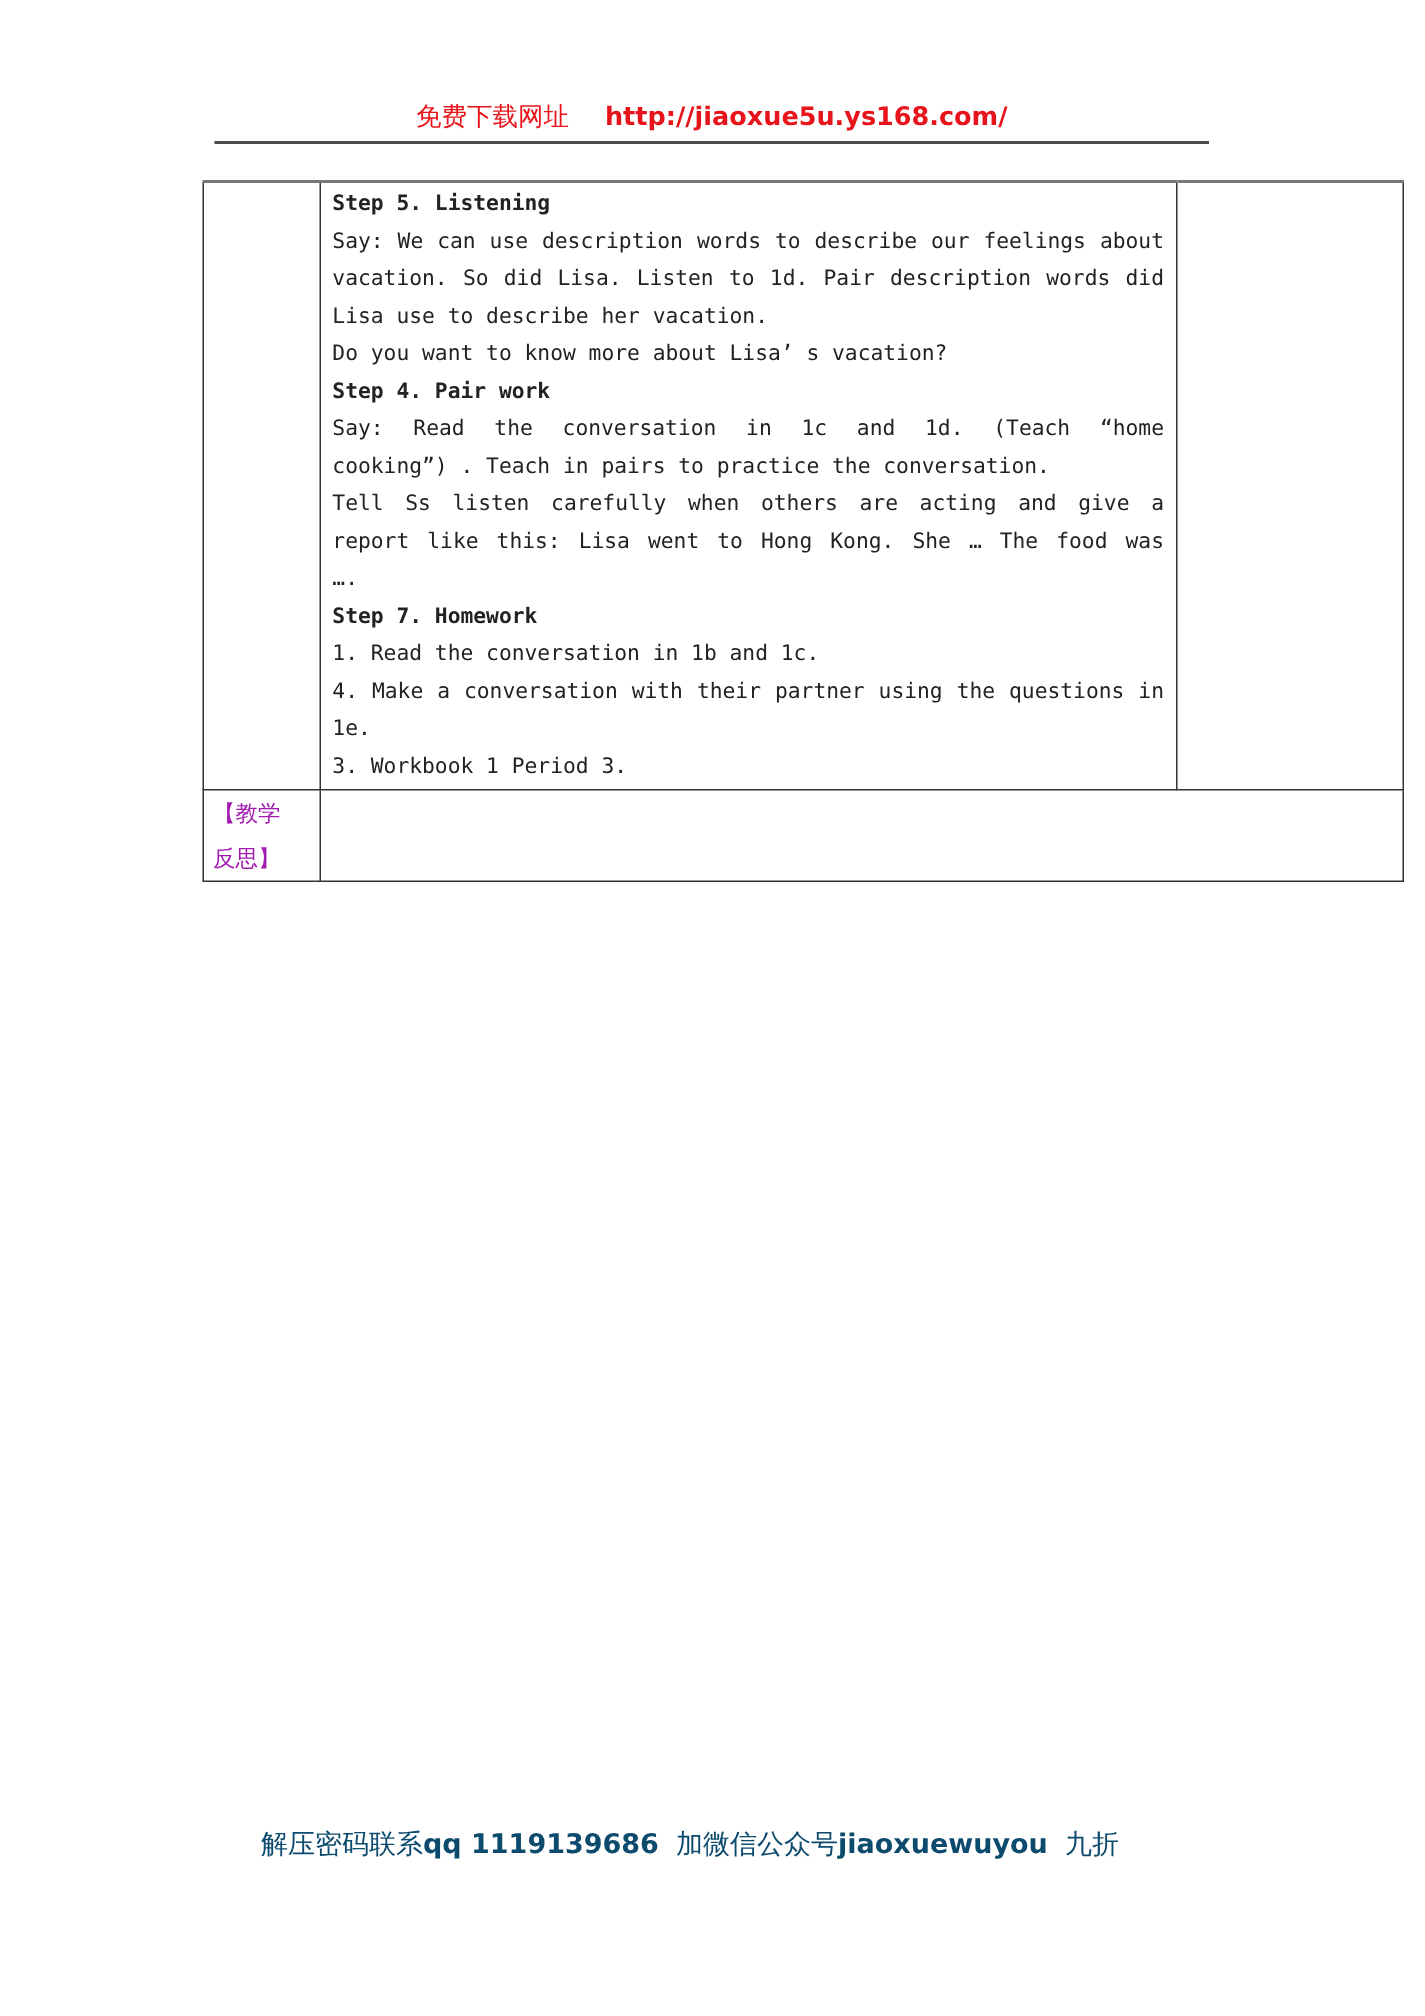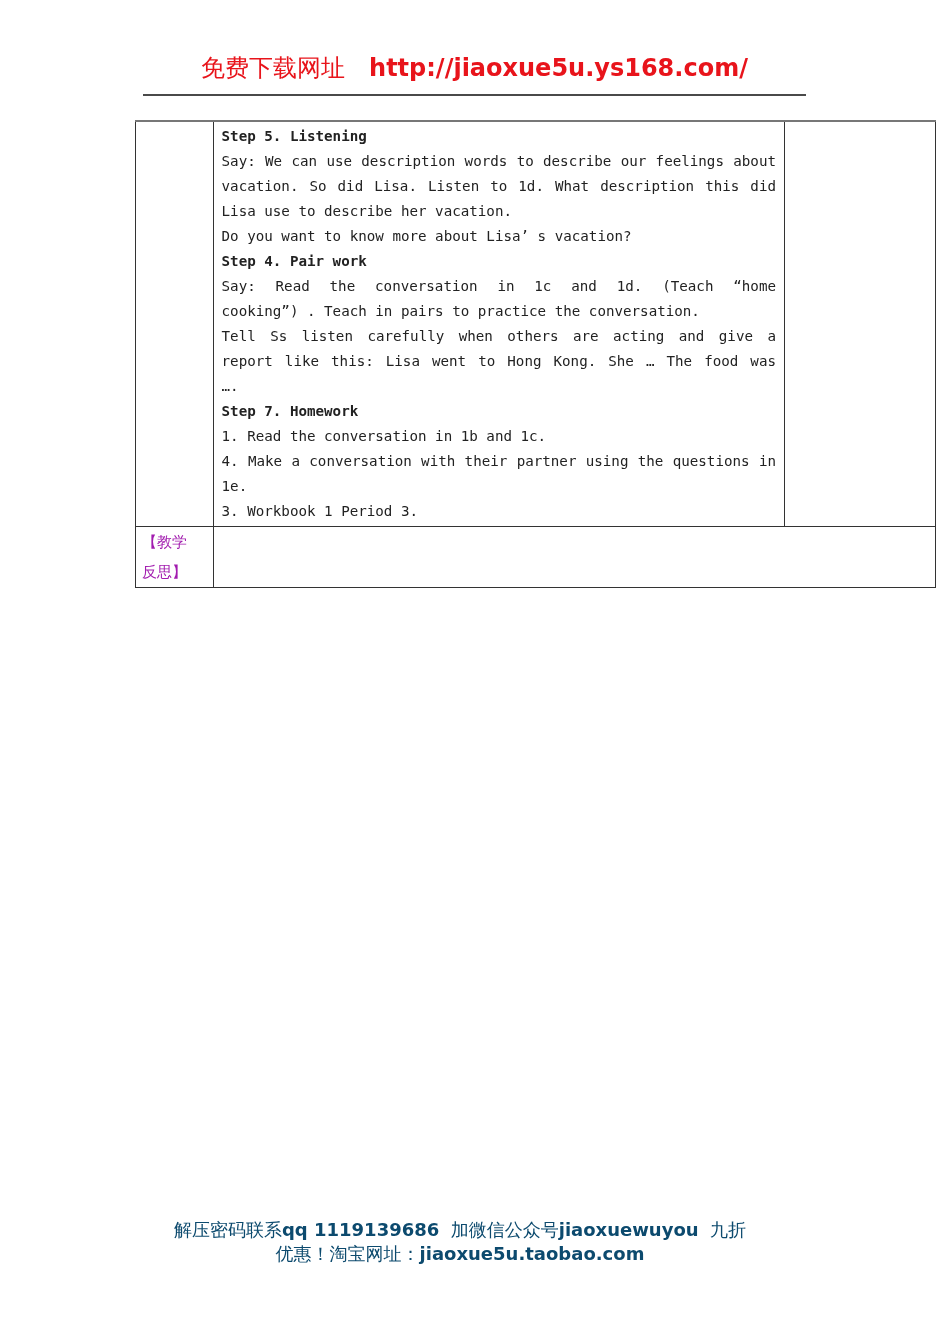--- a/index.html
+++ b/index.html
@@ -1,20 +1,20 @@
 <!DOCTYPE html>
 <html><head>
   <meta charset="utf-8">
   <style>
     html, body { margin: 0; padding: 0; background: #ffffff; }
     body { width: 950px; height: 1344px; position: relative; overflow: hidden; }
     .header {
-      position: absolute; left: 143px; top: 52px; width: 663px;
+      position: absolute; left: 143px; top: 66px; width: 663px;
       text-align: center; color: #e8141b;
-      font-family: "DejaVu Sans", sans-serif; font-size: 24px; white-space: nowrap;
+      font-family: "DejaVu Sans", sans-serif; font-size: 17px; white-space: nowrap;
     }
     .header .url { font-weight: bold; margin-left: 24px; }
     .header-rule {
       position: absolute; left: 143px; top: 94px; width: 663px; height: 0;
       border-top: 2px solid #4a4a4a;
     }
     table.plan {
       position: absolute; left: 135px; top: 120px;
       border-collapse: collapse; width: 801px;
       font-family: "DejaVu Sans Mono", "Liberation Mono", monospace;
@@ -50,21 +50,21 @@
 </div>
 <div class="header-rule"></div>
 
 <table class="plan">
   <tbody>
       <tr class="top">
     <td class="col-left"></td>
     <td class="col-mid">
       <div class="line bold">Step 5. Listening</div>
       <div class="line just">Say: We can use description words to describe our feelings about</div>
-      <div class="line just">vacation. So did Lisa. Listen to 1d. What description this did</div>
+      <div class="line just">vacation. So did Lisa. Listen to 1d. Pair description words did</div>
       <div class="line">Lisa use to describe her vacation.</div>
       <div class="line">Do you want to know more about Lisa’ s vacation?</div>
 
       <div class="line bold">Step 4. Pair work</div>
       <div class="line just">Say: Read the conversation in 1c and 1d. (Teach “home</div>
       <div class="line">cooking”) . Teach in pairs to practice the conversation.</div>
       <div class="line just">Tell Ss listen carefully when others are acting  and give a</div>
       <div class="line just">report like this: Lisa went to Hong Kong. She … The food was</div>
       <div class="line">….</div>
 
@@ -83,16 +83,13 @@
     </td>
     <td colspan="2"></td>
   </tr>
 </tbody>
   </table>
 
 <div class="footer">
   <div>
     <span>解压密码联系</span><b>qq 1119139686</b>&nbsp;&nbsp;<span>加微信公众号</span><b>jiaoxuewuyou</b>&nbsp;&nbsp;<span>九折</span>
   </div>
-  <div>
-    <span>优惠！淘宝网址：</span><b>jiaoxue5u.taobao.com</b>
-  </div>
 </div>
 
 </body></html>

